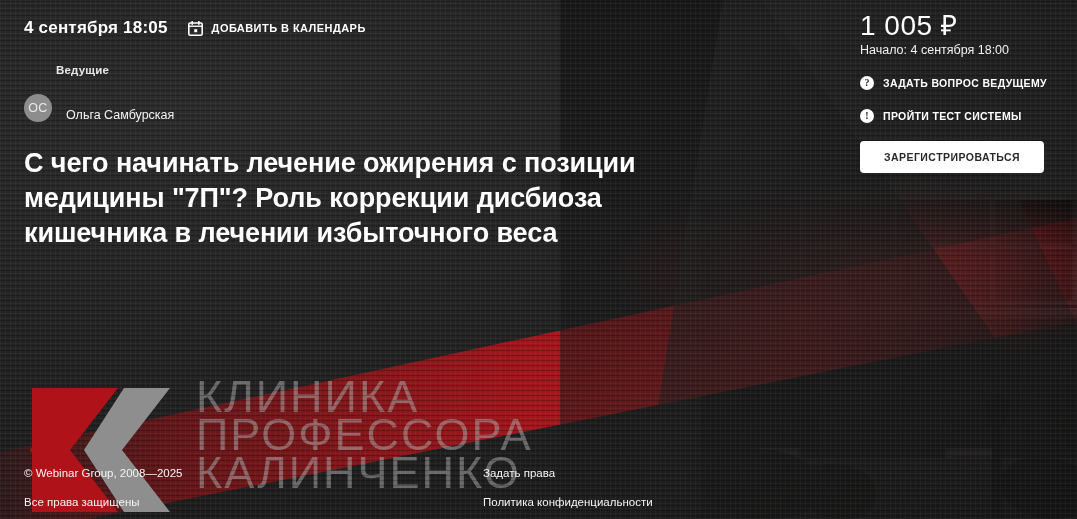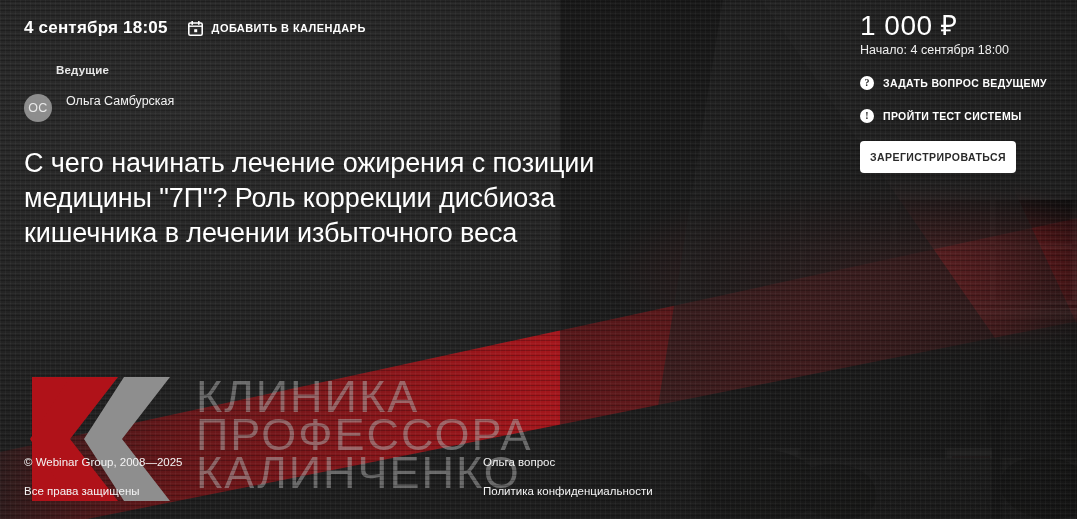--- a/index.html
+++ b/index.html
@@ -150,32 +150,32 @@
 
   .date-row { display:flex; align-items:center; margin-top:18px; }
   .event-date { font-size:17px; font-weight:bold; letter-spacing:.2px; color:#fff; }
   .cal-link { display:flex; align-items:center; margin-left:20px; cursor:pointer; }
   .cal-icon { width:15px; height:15px; position:relative; flex:0 0 auto; }
   .cal-icon svg { display:block; }
   .cal-text { font-size:11px; font-weight:bold; letter-spacing:.45px; margin-left:9px; color:#fff; }
 
   .hosts-label { margin-top:26px; font-size:11.5px; font-weight:bold; color:#e8e8e8; letter-spacing:.2px;padding-left:32px; }
 
-  .host-row { display:flex; align-items:flex-start; margin-top:18px; }
+  .host-row { display:flex; align-items:flex-end; margin-top:18px; }
   .avatar {
     width:28px; height:28px; border-radius:50%;
     background:#8d8d8d; color:#e9e9e9;
     display:flex; align-items:center; justify-content:center;
     font-size:12.5px; letter-spacing:.5px; flex:0 0 auto;
   }
   .host-name { margin-left:14px; font-size:12.5px; color:#f2f2f2; }
 
   .event-title {
     margin-top:24px; width:640px;
-    font-size:27px; line-height:35px; font-weight:normal;
+    font-size:27px; line-height:35px; font-weight:bold;
     letter-spacing:-.1px; color:#ffffff;
   }
 
   
   .right-col { position:absolute; right:0; top:0; width:217px; }
   .price-label { margin-top:17px; font-size:12.5px; color:#f0f0f0; }
   .price-value { margin-top:5px; font-size:28px; font-weight:300; letter-spacing:.5px; color:#fff; }
   .start-line { font-size:12.5px; color:#f0f0f0; }
 
   .action-link { display:flex; align-items:center; margin-top:19px; cursor:pointer; }
@@ -183,28 +183,28 @@
     width:14px; height:14px; border-radius:50%; background:#fff;
     color:#1d1d1d; font-size:10px; font-weight:bold; line-height:14px;
     text-align:center; flex:0 0 auto; font-family:"Liberation Serif", serif;
   }
   .act-text { margin-left:9px; font-size:10.5px; font-weight:bold; letter-spacing:.35px; color:#fff; }
 
   .register-btn {
     margin-top:18px; display:inline-block;
     background:#ffffff; color:#2a2a2a;
     border:none; border-radius:4px;
-    padding:10px 10px;
+    padding:10px 24px;
     font-family:"Liberation Sans", sans-serif;
     font-size:10.5px; font-weight:bold; letter-spacing:.45px;
     cursor:pointer;
   }
 
   
-  .footer { position:absolute; left:0; bottom:11px; width:1077px; height:110px;text-decoration:underline; }
+  .footer { position:absolute; left:0; bottom:0; width:1077px; height:110px;text-decoration:underline; }
   .logo { position:absolute; left:14px; bottom:5px; width:175px; height:128px; }
   .logo svg { display:block; }
 
   .foot-copy { position:absolute; left:24px; top:58px; font-size:11.5px; color:#f4f4f4; white-space:nowrap; }
   .foot-rights { position:absolute; left:24px; top:87px; font-size:11.5px; color:#f4f4f4; white-space:nowrap; }
   .foot-link-1 { position:absolute; left:483px; top:58px; font-size:11.5px; color:#f4f4f4; cursor:pointer; white-space:nowrap; }
   .foot-link-2 { position:absolute; left:483px; top:87px; font-size:11.5px; color:#f4f4f4; cursor:pointer; white-space:nowrap; }
 </style>
 </head>
 <body>
@@ -297,21 +297,21 @@
       <div class="avatar">ОС</div>
       <div class="host-name">Ольга Самбурская</div>
     </div>
 
     <div class="event-title">С чего начинать лечение ожирения с позиции медицины "7П"? Роль коррекции дисбиоза кишечника в лечении избыточного веса</div>
   </div>
 
   <div class="right-col">
 
 
-    <div class="price-value">1 000 ₽</div>
+    <div class="price-value">1 005 ₽</div>
 
     <div class="start-line">Начало: 4 сентября 18:00</div>
 
     <div class="action-link">
       <span class="act-icon">?</span>
       <span class="act-text">ЗАДАТЬ ВОПРОС ВЕДУЩЕМУ</span>
     </div>
 
     <div class="action-link">
       <span class="act-icon">!</span>
@@ -328,17 +328,17 @@
         <rect x="18" y="2" width="38" height="124" fill="#b01219"></rect>
         <polygon points="56,2 104,2 56,64 104,126 56,126 16,64" fill="#b01219"></polygon>
         <polygon points="110,2 156,2 108,64 156,126 110,126 70,64" fill="#8e8e8e"></polygon>
       </svg>
     </div>
 
     <div class="foot-copy">© Webinar Group, 2008—2025</div>
 
     <div class="foot-rights">Все права защищены</div>
 
-    <div class="foot-link-1">Ольга вопрос</div>
+    <div class="foot-link-1">Задать права</div>
 
     <div class="foot-link-2">Политика конфиденциальности</div>
   </div>
 </div>
 
 </body></html>

